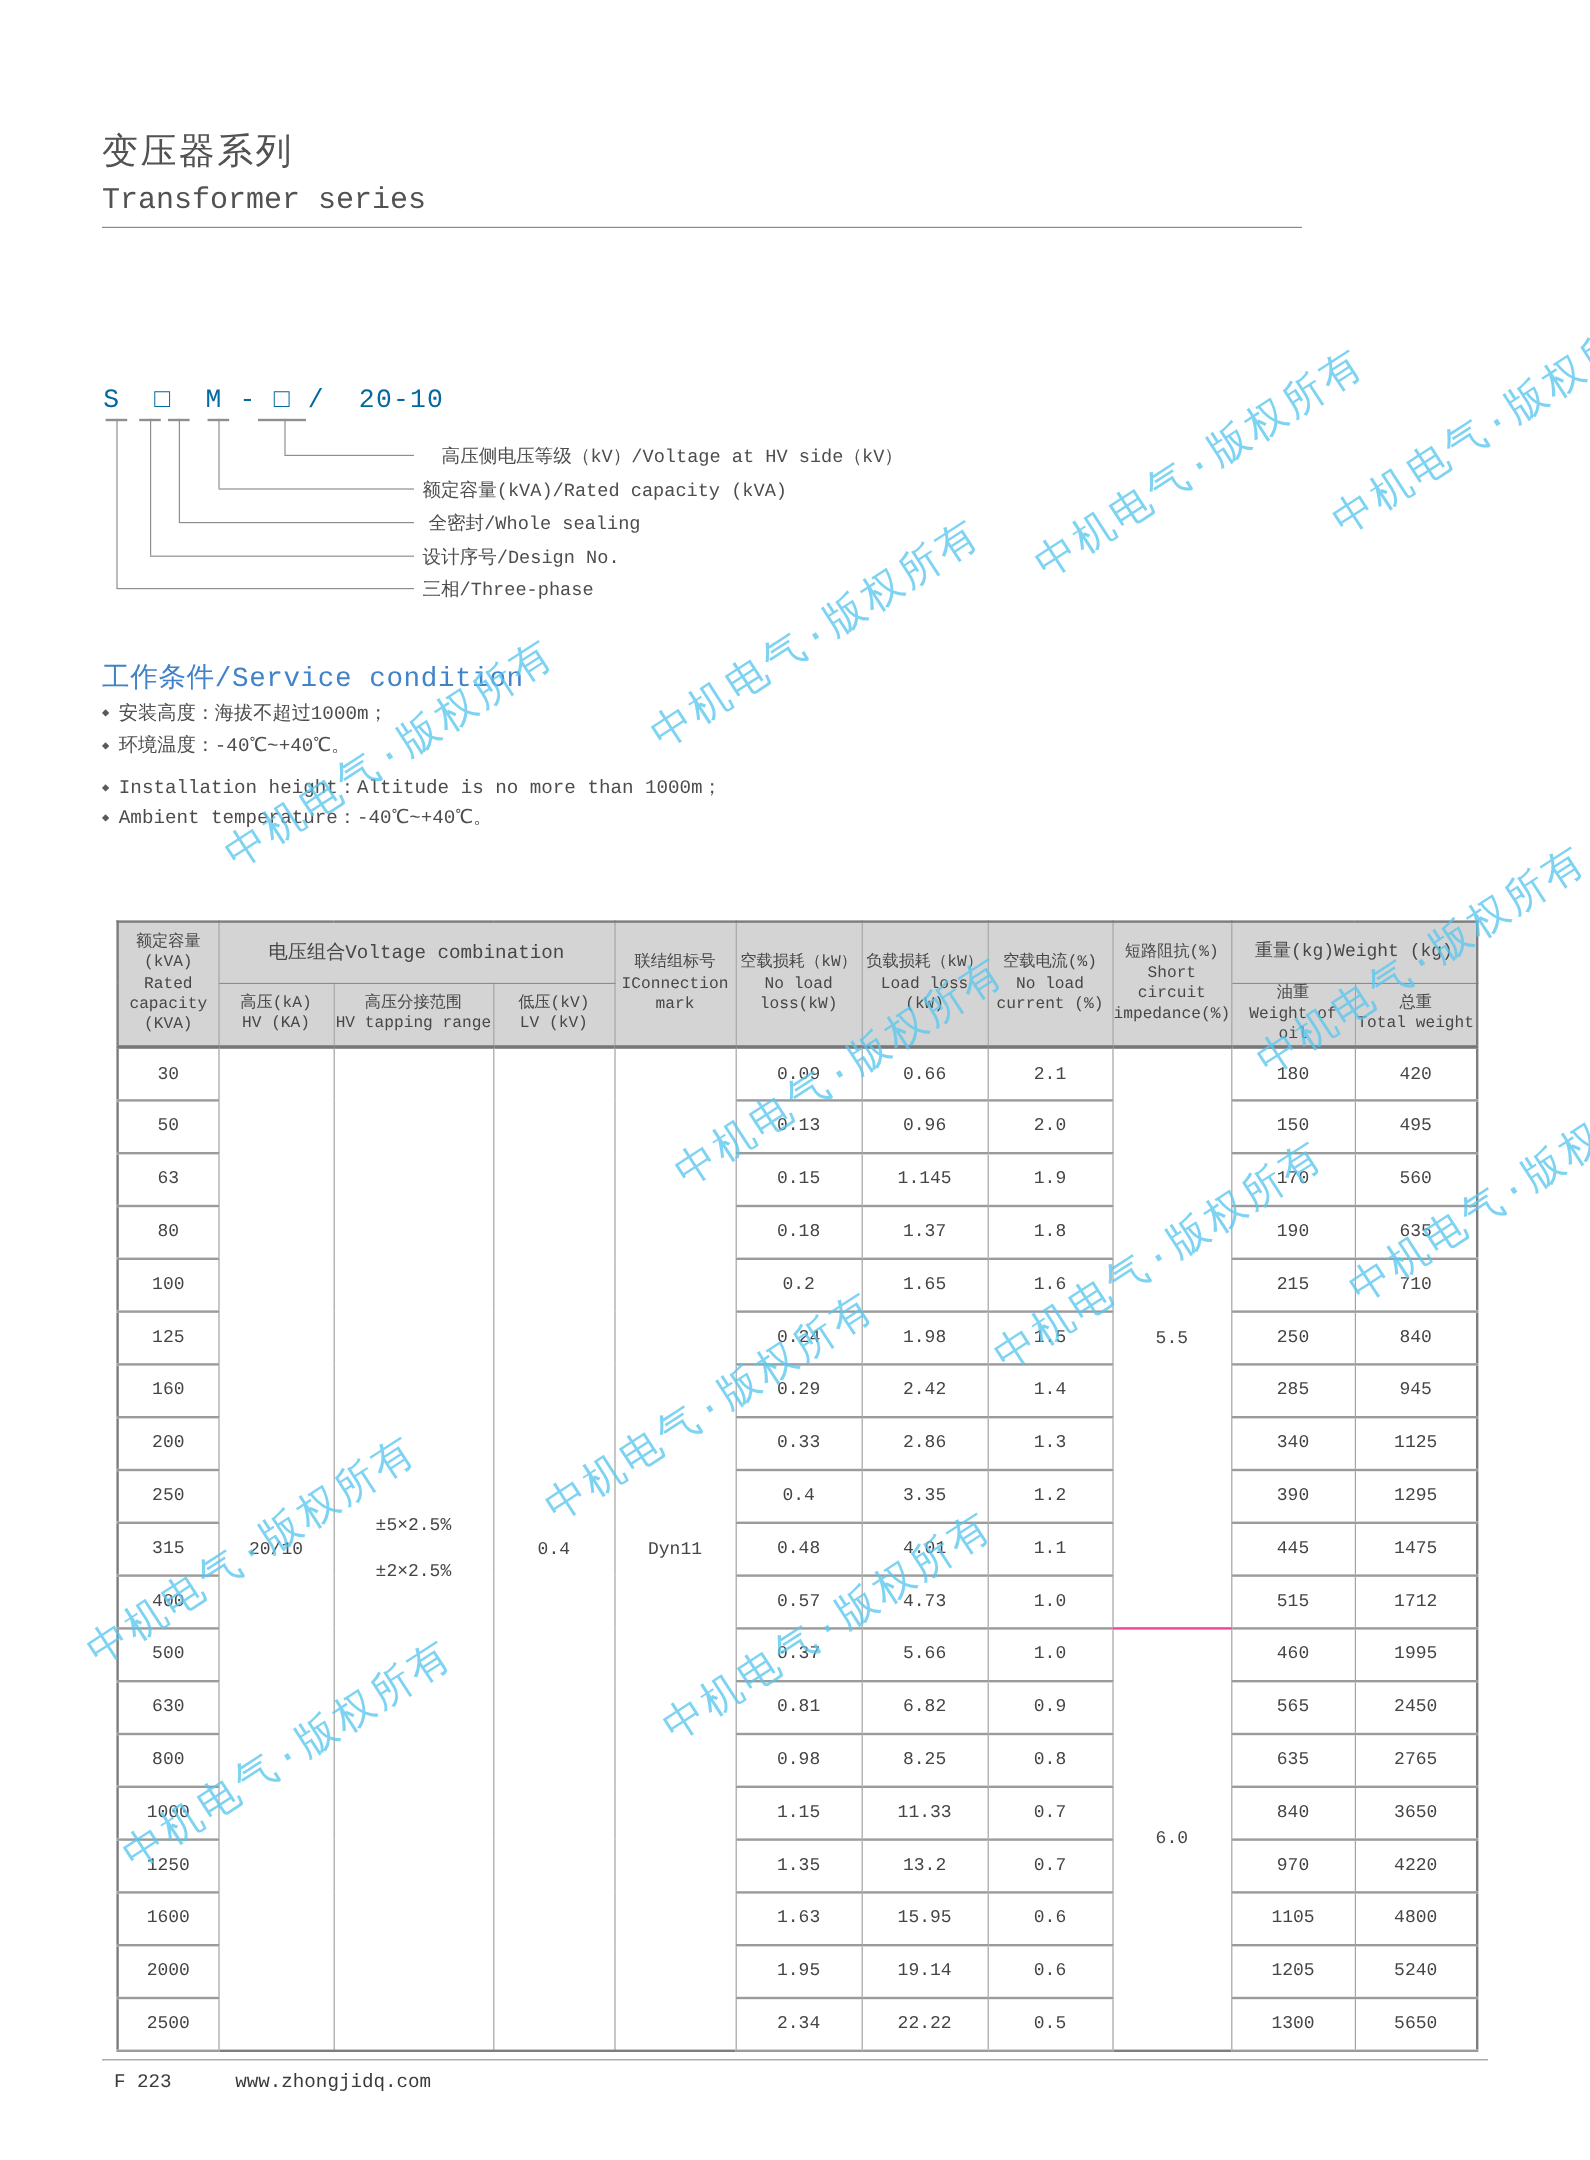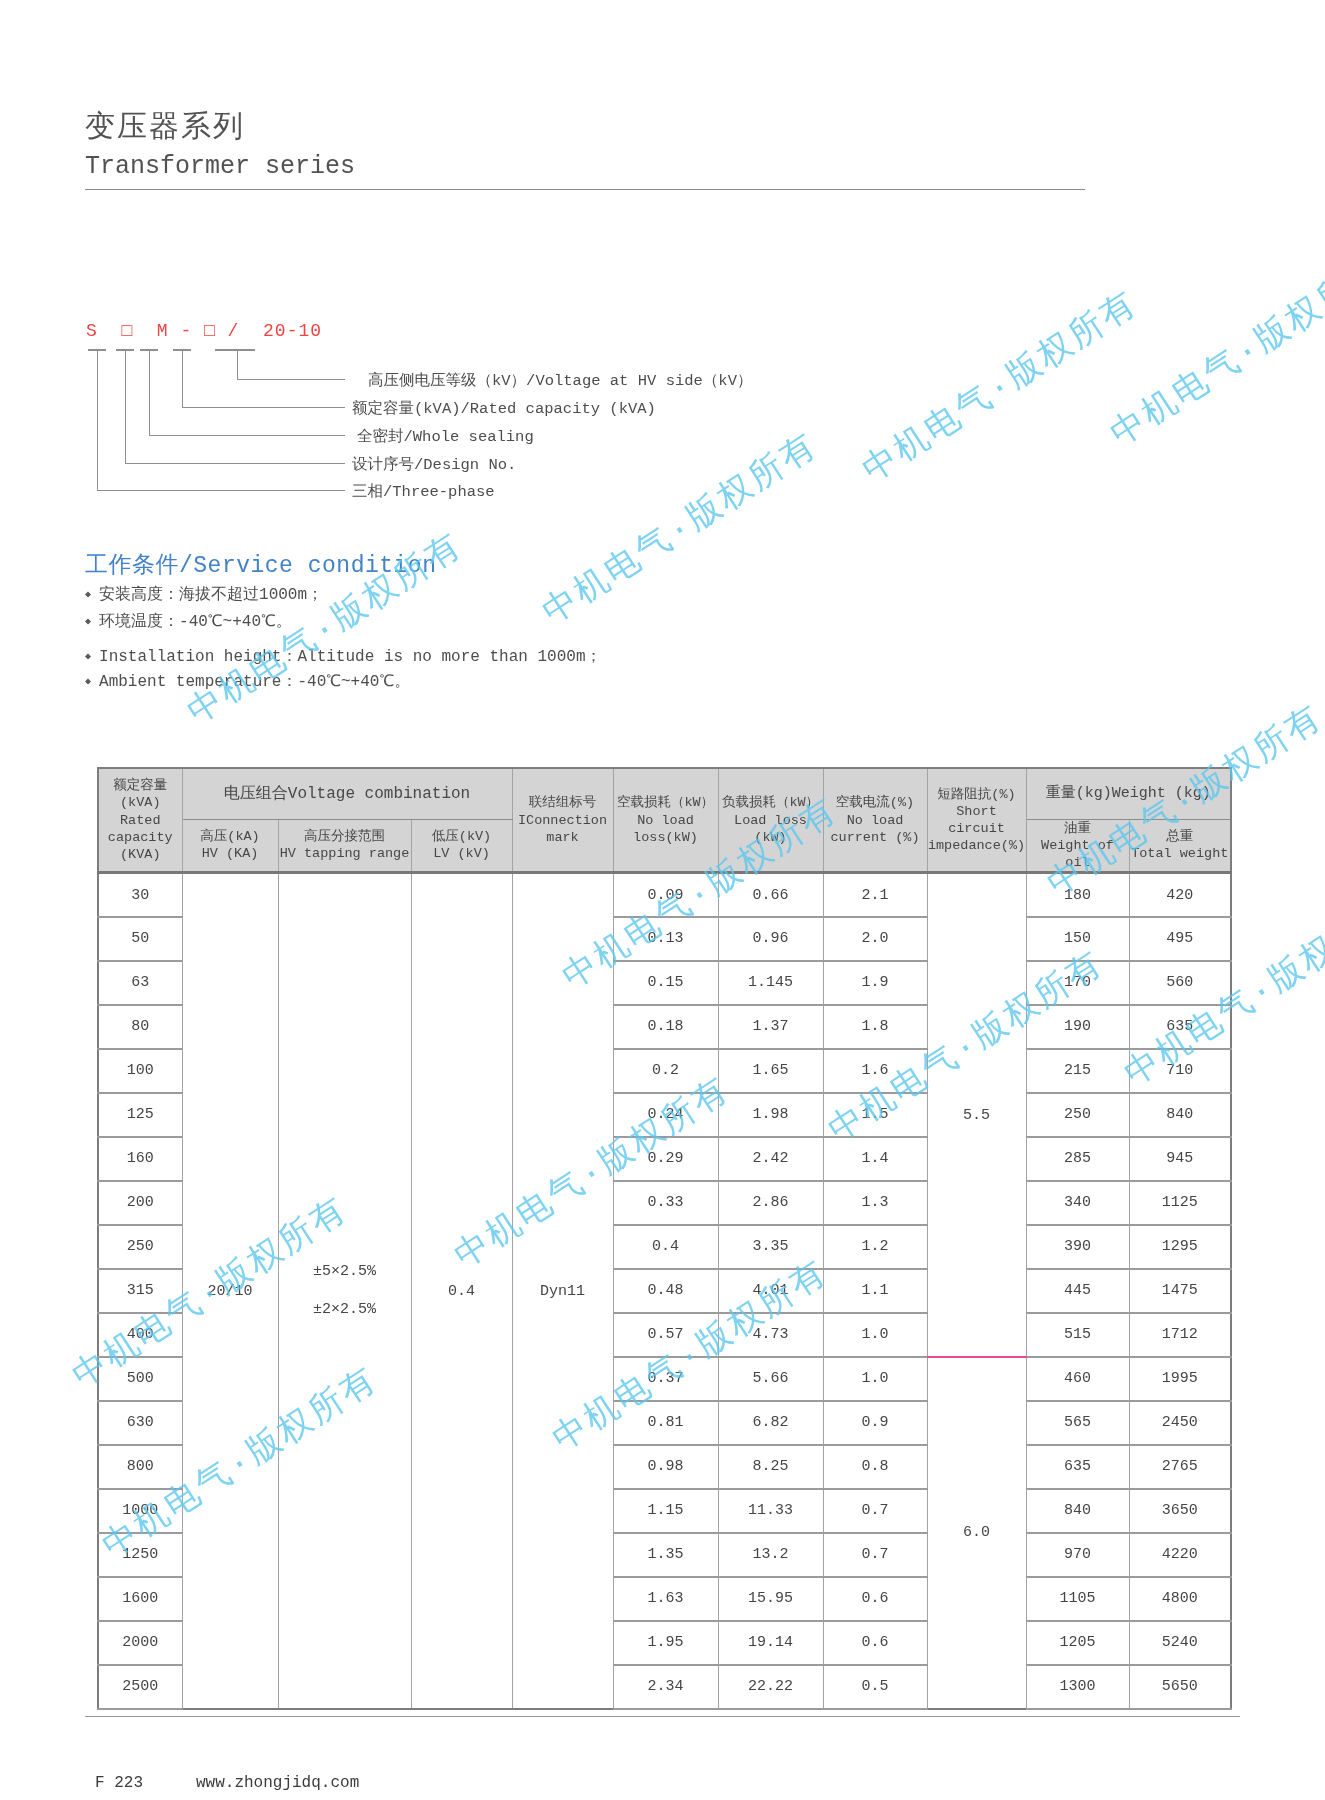--- a/index.html
+++ b/index.html
@@ -9,21 +9,21 @@
   
   .h1-zh{left:85px;top:106px;font-size:30px;letter-spacing:2px;color:#525254;}
   .h1-en{left:85px;top:152px;font-size:25px;color:#525254;}
   .toprule{left:85px;top:189px;width:1000px;height:1px;background:#8a8a8a;}
   
   .sec-title{font-size:23px;color:#4182c8;letter-spacing:0.5px;}
   .s1{left:85px;top:272px;}
   .s2{left:85px;top:549px;}
   .s3{left:85px;top:714px;}
   
-  .model{left:86px;top:321px;font-size:18px;color:#ef4444;white-space:pre;letter-spacing:1px;}
+  .model{left:86px;top:321px;font-size:22px;color:#0369a1;white-space:pre;letter-spacing:1px;}
   .dline{background:#8f8f8f;}
   .dlabel{font-size:15.5px;color:#4d4d4d;white-space:nowrap;}
   
   .bullet{left:85px;font-size:16px;color:#4d4d4d;white-space:nowrap;}
   .bullet .dia{font-size:10px;vertical-align:2px;margin-right:8px;color:#5a5a5a;}
   
   table.spec{position:absolute;left:97px;top:767px;border-collapse:collapse;table-layout:fixed;
              border:2px solid #7d7d7d;}
   table.spec th,table.spec td{padding:0;text-align:center;vertical-align:middle;
              border-left:1px solid #a3a3a3;border-right:1px solid #a3a3a3;}
@@ -35,21 +35,21 @@
   tr.h1r{height:51px;} tr.h2r{height:52px;}
   tbody tr{height:44px;}
   td.c{font-size:15px;color:#454545;}
   td.data{border-bottom:2px solid #9b9b9b;}
   td.merged{border-bottom:none;}
   td.impsep{border-bottom:2px solid #ec4899;}
   td.tap{white-space:pre-line;line-height:2.55;}
   .pre{white-space:pre-line;}
   
   .botrule{left:85px;top:1716px;width:1155px;height:1px;background:#9a9a9a;}
-  .foot{top:1726px;font-size:16px;color:#3b3b3b;margin-top:48px;}
+  .foot{top:1726px;font-size:16px;color:#3b3b3b;}
   .fpage{left:95px;} .fsite{left:196px;}
   
   .wm{position:absolute;transform:translate(-50%,-50%) rotate(-33deg);font-size:34px;
       color:rgba(90,198,238,0.78);letter-spacing:3px;white-space:nowrap;z-index:6;
       pointer-events:none;font-weight:500;}
 </style>
 </head>
 <body>
 
 <div class="page">

